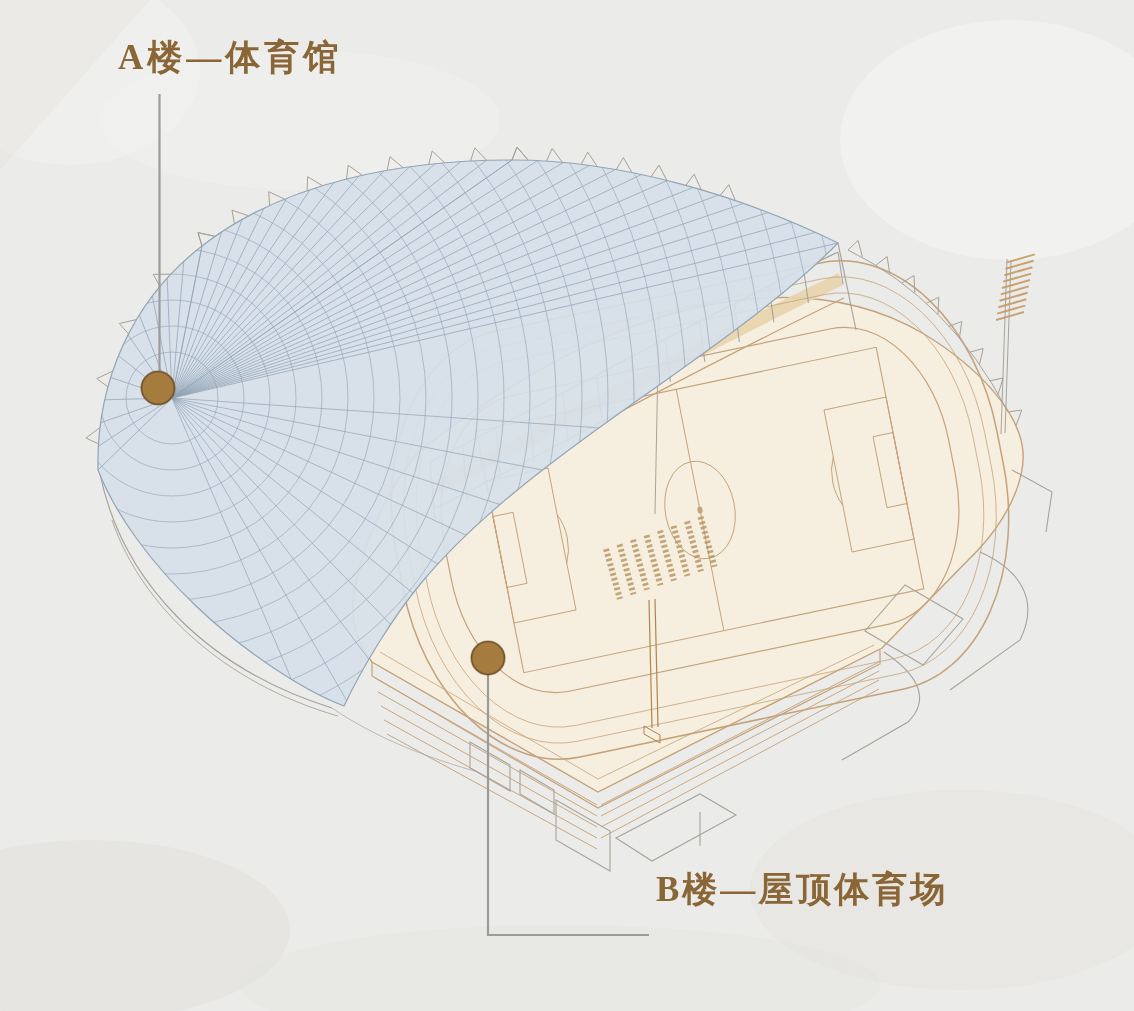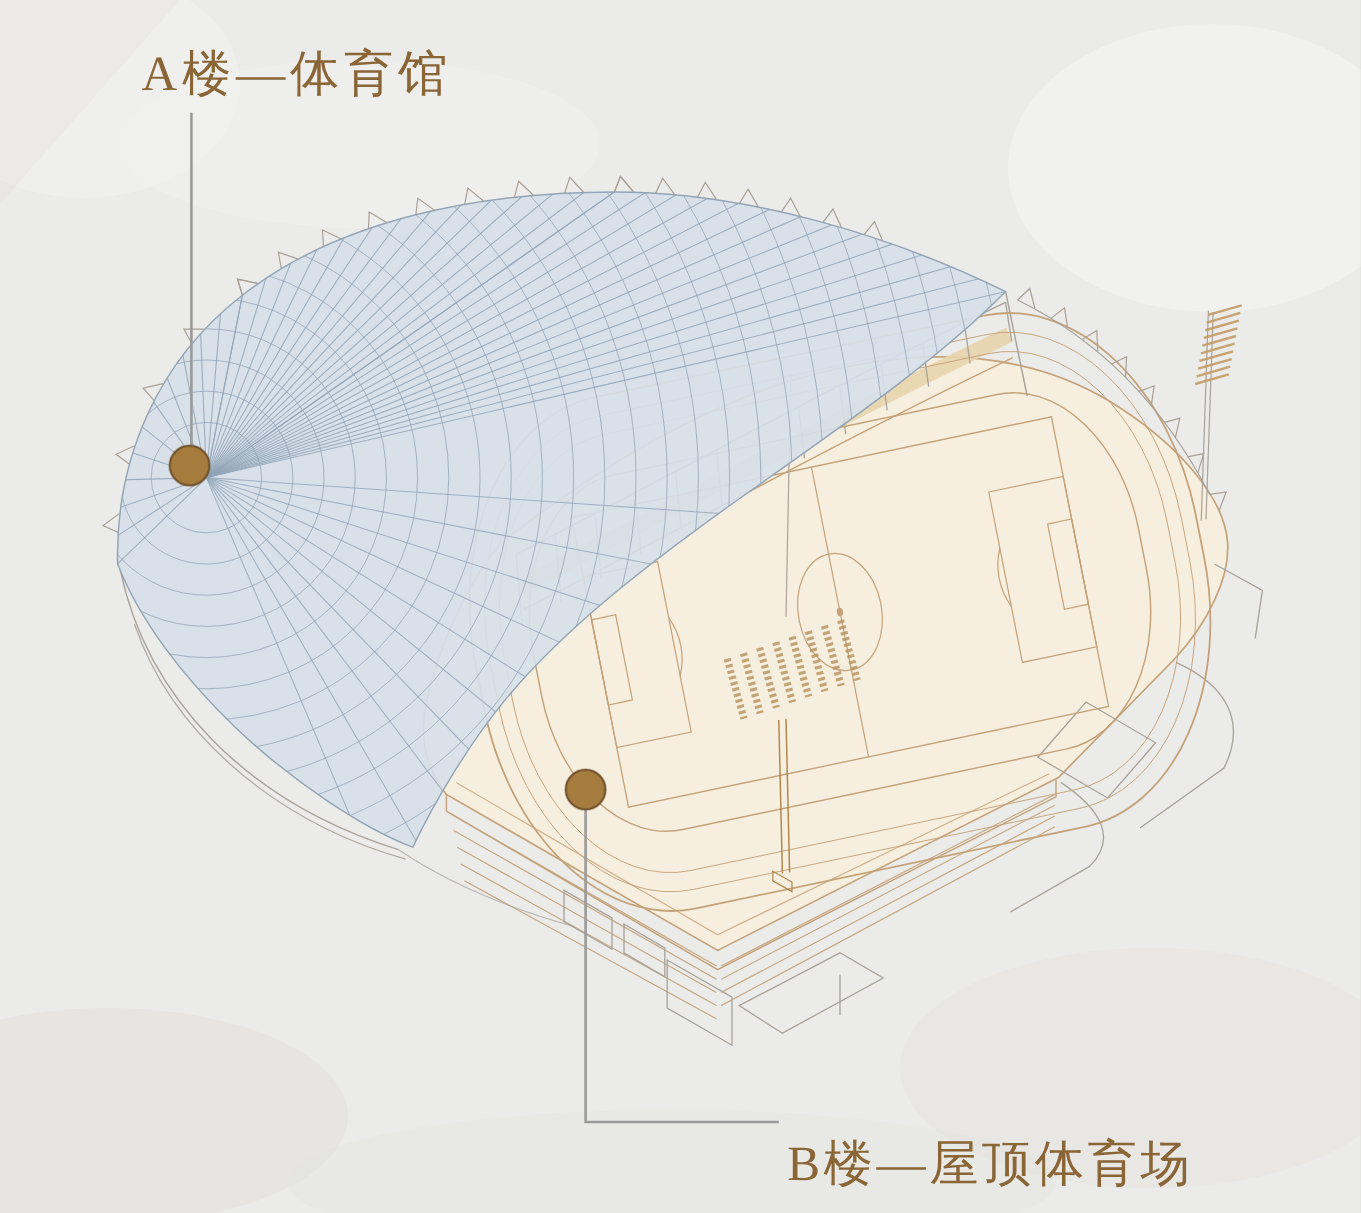--- a/index.html
+++ b/index.html
@@ -1,22 +1,22 @@
 <!DOCTYPE html>
 <html><head>
 <meta charset="utf-8">
 <style>
   html,body{margin:0;padding:0;background:#c8c8c8;}
   .stage{position:relative;width:1134px;height:1011px;overflow:hidden;
          background:#ebebe9;font-family:"Liberation Sans",sans-serif;}
   .stage svg{position:absolute;left:0;top:0;}
   .callout-label{position:absolute;font-family:"Liberation Serif","DejaVu Serif",serif;
-        font-weight:400;white-space:nowrap;letter-spacing:4px;font-size:41px;line-height:1.05;}
+        font-weight:700;white-space:nowrap;letter-spacing:4px;font-size:35px;line-height:1.05;}
   .label-a{left:118px;top:40px;}
-  .label-b{left:656px;top:948px;letter-spacing:3px;}
+  .label-b{left:656px;top:872px;letter-spacing:3px;}
 </style>
 </head>
 <body>
 
 <div class="stage">
   <svg id="scene" width="1134" height="1011" viewBox="0 0 1134 1011">
     <defs id="defs">
         <clipPath id="shellClip">
           <path d="M98 470 C96 382 132 300 202 246 C284 182 402 160 512 160 C622 160 742 196 838 243 C784 298 706 352 624 410 C542 468 472 522 422 582 C392 618 362 668 344 706 C302 690 242 650 196 606 C152 564 116 516 98 470 Z"></path>
         </clipPath>

